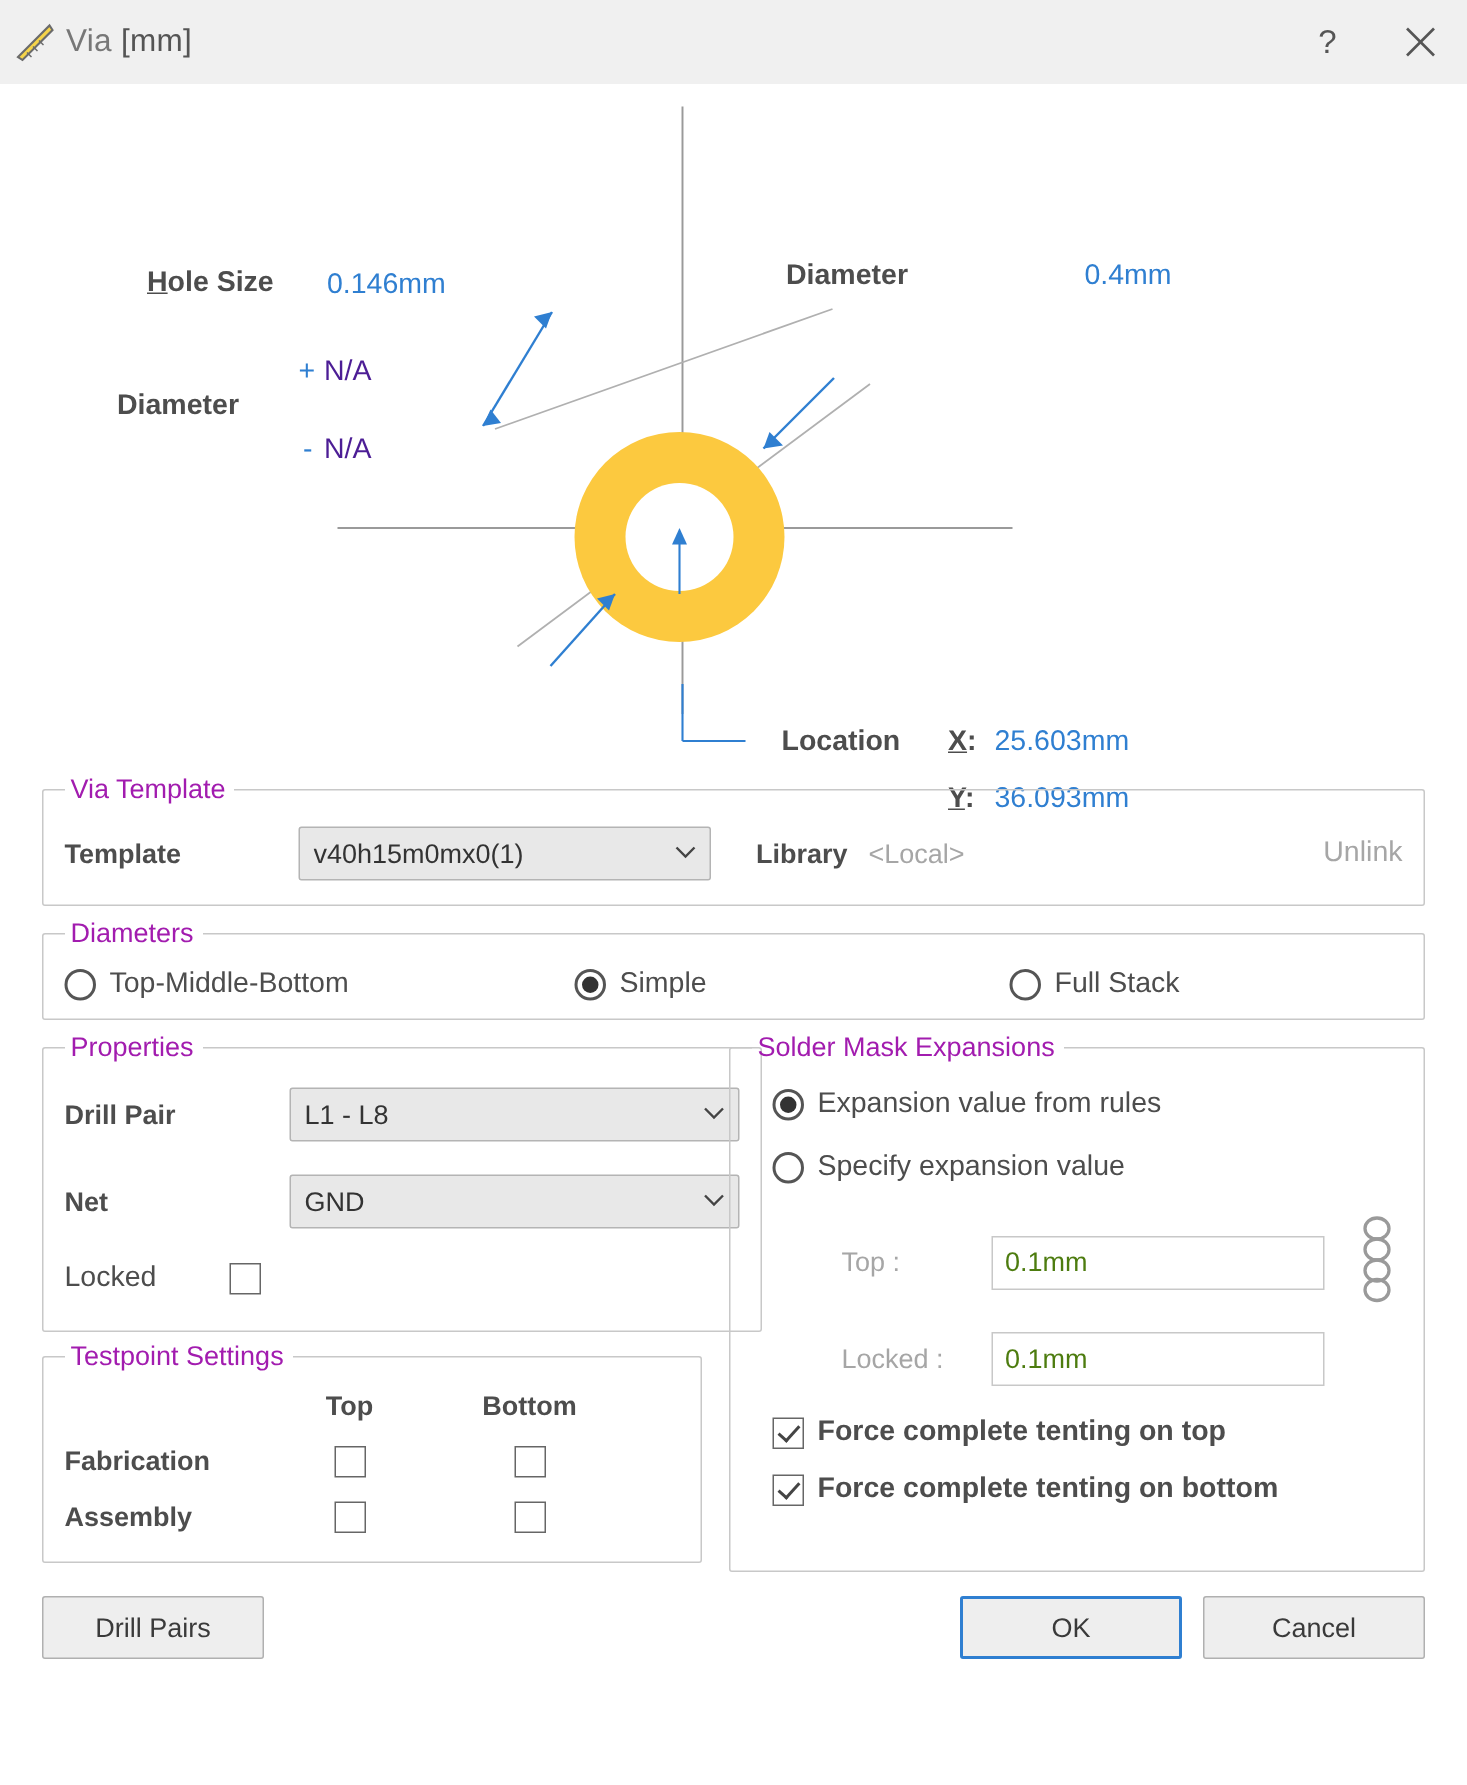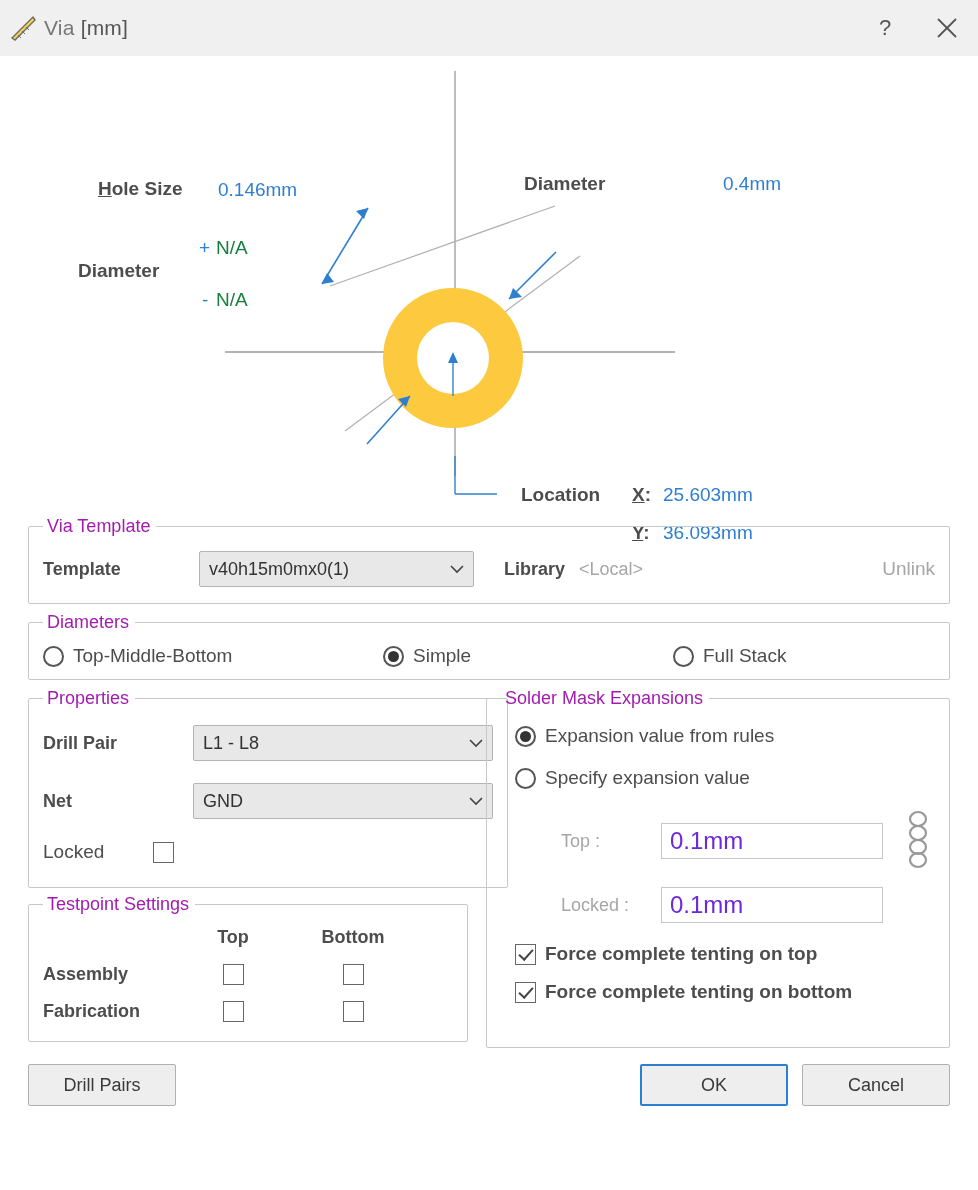--- a/index.html
+++ b/index.html
@@ -58,21 +58,21 @@
     font-weight: bold;
     color: #4d4d4d;
     white-space: nowrap;
   }
   .val {
     position: absolute;
     font-size: 19px;
     color: #2f7fd1;
     white-space: nowrap;
   }
-  .val.na { color: #15803d; }
+  .val.na { color: #4c1d95; }
   .ul { text-decoration: underline; }
 
   
   .content {
     position: relative;
     padding: 0 28px;
     box-sizing: border-box;
   }
   fieldset.group {
     border: 1px solid #c8c8c8;
@@ -163,22 +163,22 @@
   .chk.dis { border-color: #bbbbbb; }
 
   .opt-label { font-size: 19px; color: #4d4d4d; margin-left: 9px; }
   .opt-label.bold { font-weight: bold; }
   .opt-label.dis { color: #b0b0b0; }
 
   input.txt {
     height: 36px;
     border: 1px solid #c8c8c8;
     background: #fff;
-    font-size: 24px;
-    color: #6d28d9;
+    font-size: 18px;
+    color: #4d7c0f;
     padding: 0 8px;
     box-sizing: border-box;
     font-family: "Liberation Sans", sans-serif;
   }
 
   
   .btn {
     border: 1px solid #b0b0b0;
     background: #eeeeee;
     font-size: 18px;
@@ -350,31 +350,31 @@
       <fieldset class="group" style="height:148px;margin-top:6px;">
         <legend>Testpoint Settings</legend>
 
         <div class="row" style="margin-top:2px;">
           <span style="width:130px;"></span>
           <span class="field-label" style="width:120px;text-align:center;">Top</span>
           <span class="field-label" style="width:120px;text-align:center;">Bottom</span>
         </div>
 
         <div class="row" style="margin-top:16px;">
-          <span class="field-label" style="width:130px;">Assembly</span>
+          <span class="field-label" style="width:130px;">Fabrication</span>
           <span style="width:120px;display:flex;justify-content:center;">
             <span class="chk"></span>
           </span>
           <span style="width:120px;display:flex;justify-content:center;">
             <span class="chk"></span>
           </span>
         </div>
 
         <div class="row" style="margin-top:16px;">
-          <span class="field-label" style="width:130px;">Fabrication</span>
+          <span class="field-label" style="width:130px;">Assembly</span>
           <span style="width:120px;display:flex;justify-content:center;">
             <span class="chk"></span>
           </span>
           <span style="width:120px;display:flex;justify-content:center;">
             <span class="chk"></span>
           </span>
         </div>
       </fieldset>
     </div>
 

